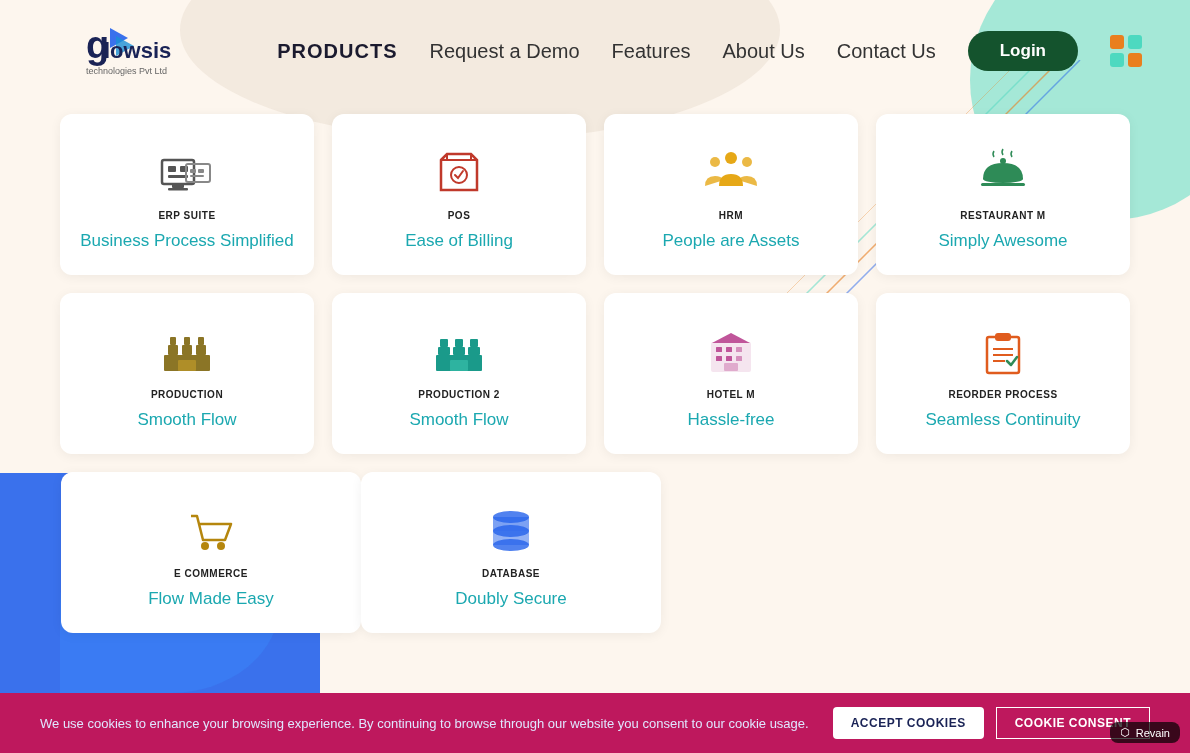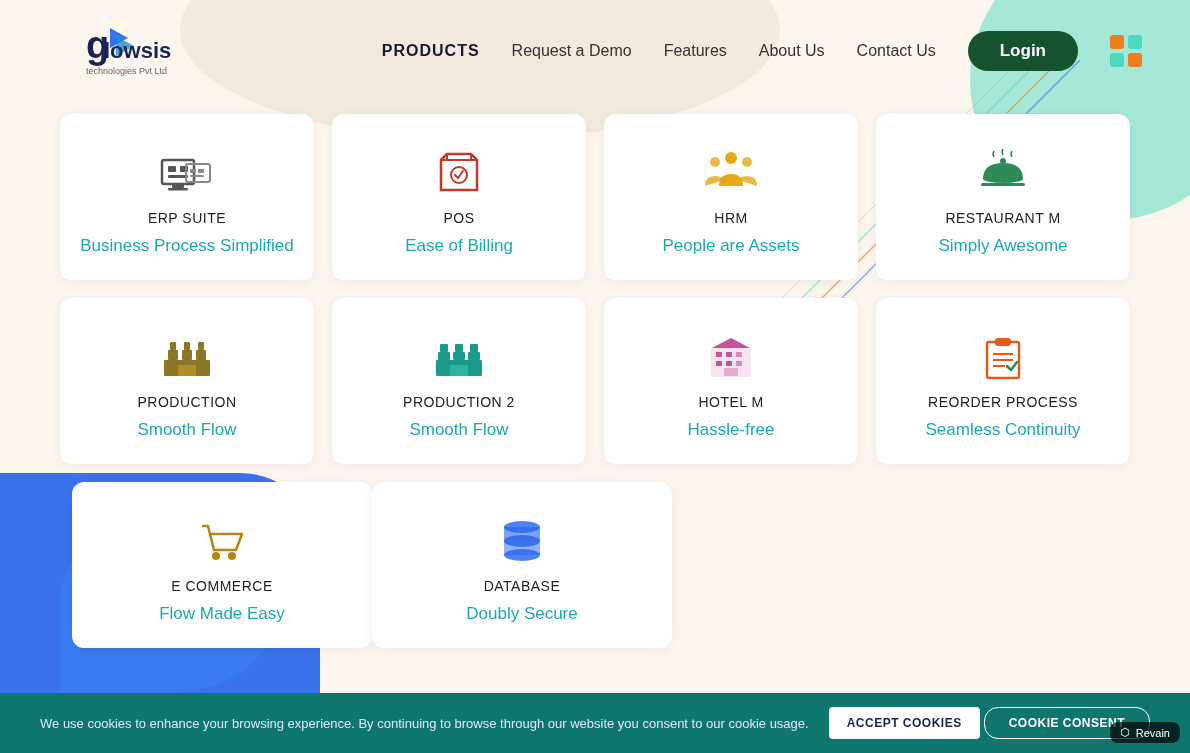--- a/index.html
+++ b/index.html
@@ -73,21 +73,21 @@
       display: flex;
       align-items: center;
       gap: 4px;
     }
     nav {
       display: flex;
       align-items: center;
       gap: 32px;
     }
     .nav-link {
-      font-size: 16px;
+      font-size: 20px;
       color: #333;
       text-decoration: none;
       cursor: pointer;
       font-weight: 400;
     }
     .nav-link.products {
       font-weight: 700;
       color: #1a1a2e;
       letter-spacing: 1px;
       text-transform: uppercase;
@@ -127,21 +127,21 @@
     .products-grid {
       display: grid;
       grid-template-columns: repeat(4, 1fr);
       gap: 18px;
       margin-bottom: 18px;
     }
     .products-grid-bottom {
       display: grid;
       grid-template-columns: repeat(3, 1fr);
       max-width: 900px;
-      margin: 0 auto 0 12px;
+      margin: 0 auto 0 1px;
     }
 
     .product-card {
       background: white;
       border-radius: 12px;
       padding: 32px 20px 24px 20px;
       display: flex;
       flex-direction: column;
       align-items: center;
       gap: 10px;
@@ -149,71 +149,71 @@
       cursor: pointer;
       transition: box-shadow 0.2s;
     }
     .product-icon {
       width: 60px; height: 54px;
       display: flex;
       align-items: center;
       justify-content: center;
     }
     .product-name {
-      font-size: 14px;
-      font-weight: 400;
+      font-size: 10px;
+      font-weight: 700;
       color: #222;
       text-align: center;
       letter-spacing: 0.5px;
       text-transform: uppercase;
     }
     .product-tagline {
       font-size: 17px;
       color: #1ba8b0;
       text-align: center;
     }
 
     
     .cookie-bar {
       position: fixed;
       bottom: 0; left: 0; right: 0;
-      background: #0f766e;
+      background: #be185d;
       color: white;
       display: flex;
       align-items: center;
       justify-content: space-between;
       padding: 14px 40px;
       z-index: 100;
       font-size: 13px;
     }
     .cookie-text {
       color: #e0e6ff;
       flex: 1;
     }
     .cookie-buttons {
       display: flex;
-      gap: 4px;
+      gap: 12px;
     }
     .btn-accept {
       background: white;
       color: #1a2356;
       border: none;
       border-radius: 4px;
       padding: 8px 18px;
       font-size: 12px;
       font-weight: 600;
       cursor: pointer;
       letter-spacing: 0.5px;
     }
     .btn-cookie-consent {
       background: transparent;
       color: white;
       border: 1px solid white;
-      border-radius: 14px;
-      padding: 8px 24px;
+      border-radius: 0;
+      padding: 8px 18px;
       font-size: 12px;
       font-weight: 600;
       cursor: pointer;
       letter-spacing: 0.5px;
     }
     .revain-badge {
       position: fixed;
       bottom: 10px; right: 10px;
       background: rgba(0,0,0,0.7);
       color: white;

